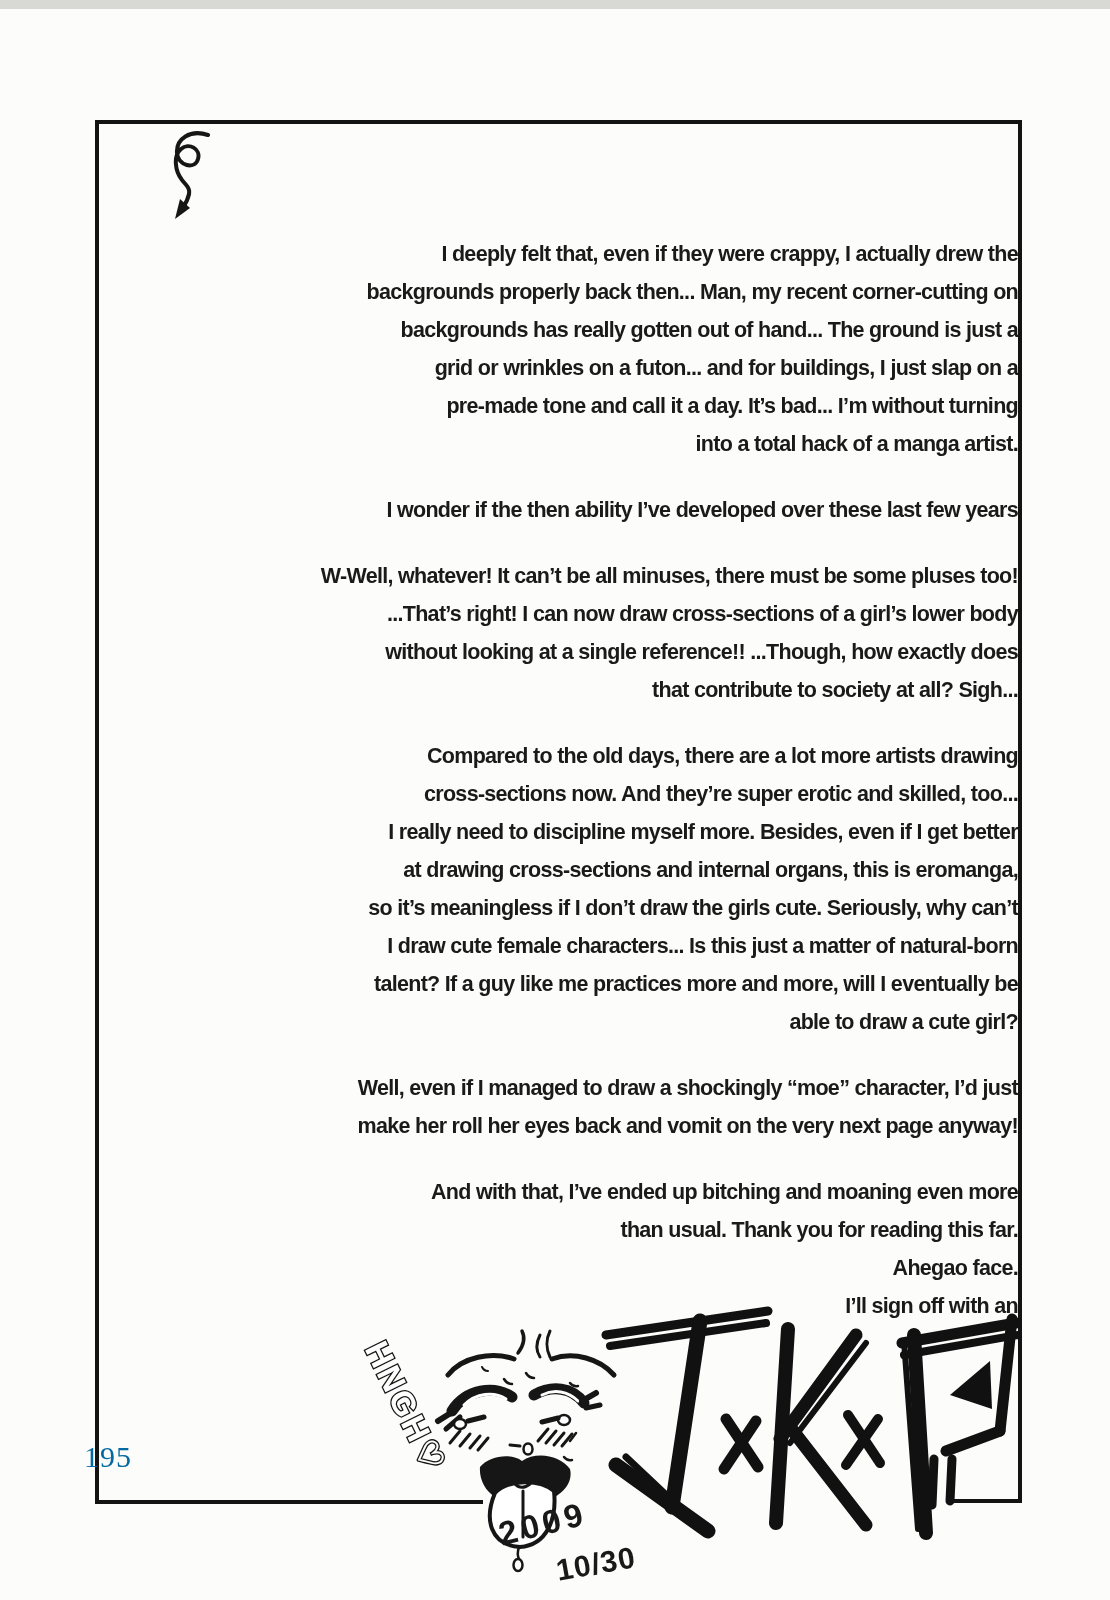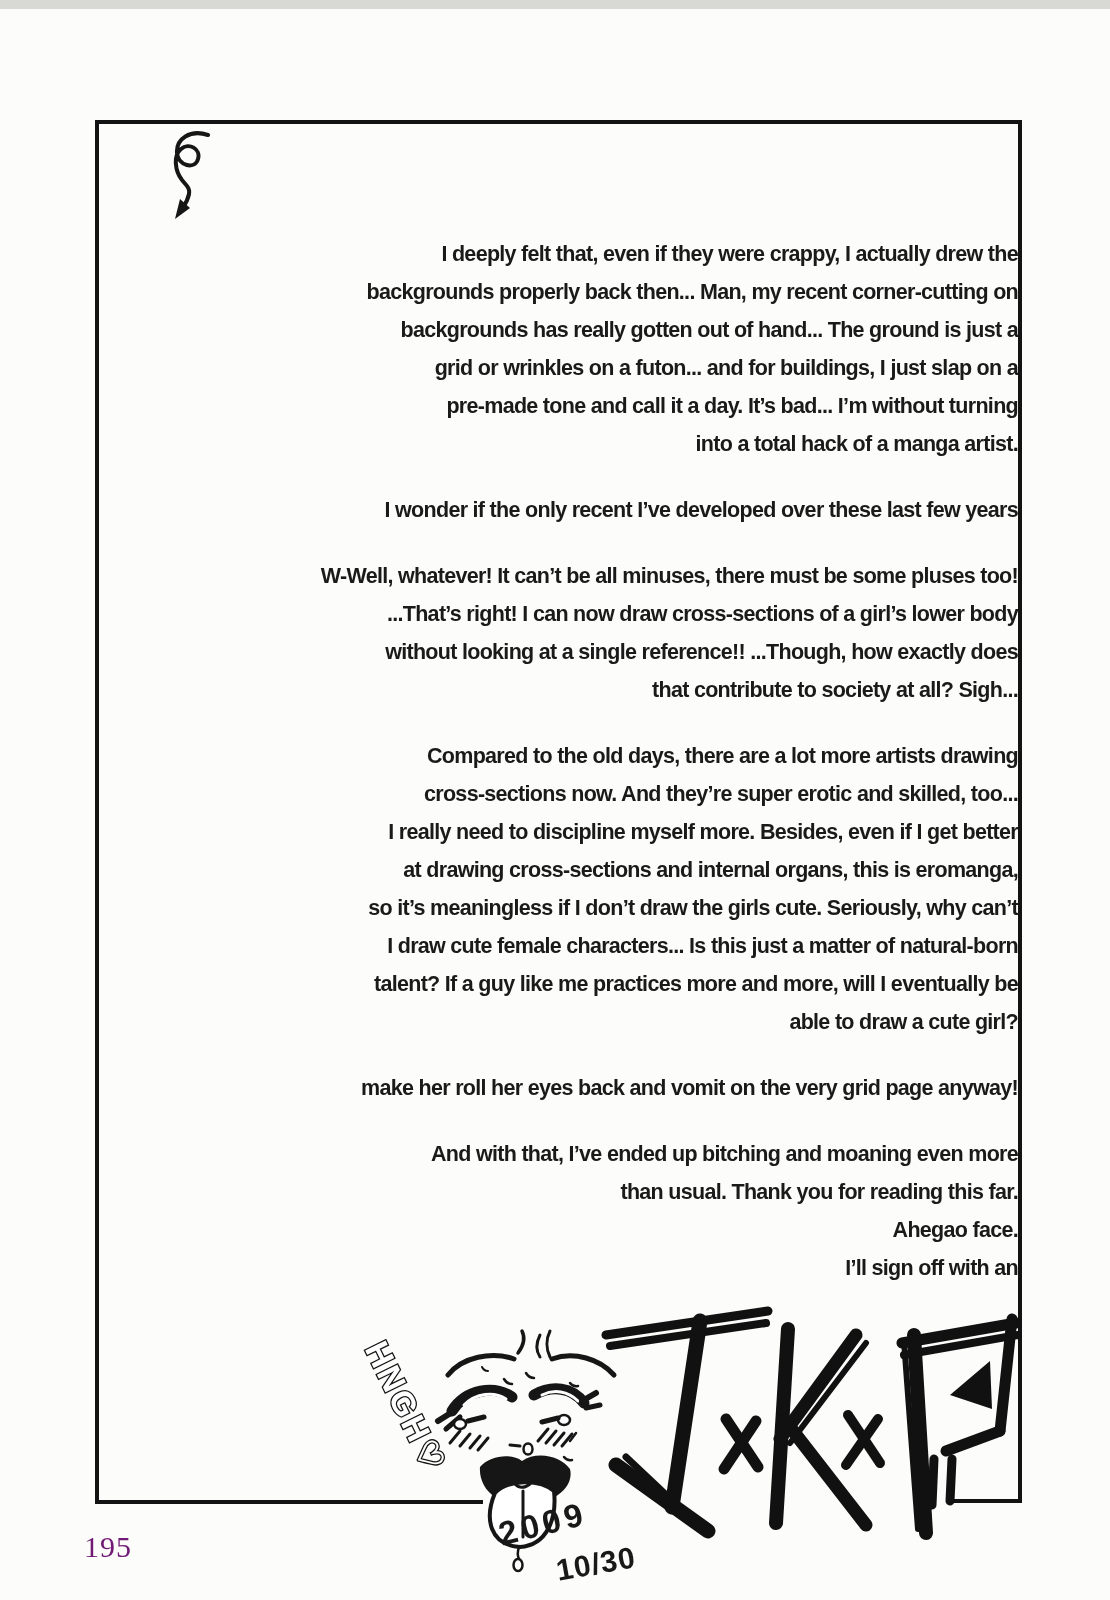--- a/index.html
+++ b/index.html
@@ -38,22 +38,22 @@
     color:#ffffff; -webkit-text-stroke:2.6px #141414; paint-order:stroke fill;
     white-space:nowrap;
   }
   .date-year, .date-day {
     position:absolute; font-weight:bold; color:#191919; white-space:nowrap;
   }
   .date-year { left:498px; top:1496px; font-size:33px; transform:rotate(-14deg); letter-spacing:4px; }
   .date-day  { left:556px; top:1538px; font-size:30px; transform:rotate(-10deg); letter-spacing:1px; }
 
   .page-number {
-    position:absolute; left:84px; top:1521px;
-    font-family:"Liberation Serif", serif; font-size:30px; color:#701a75;
+    position:absolute; left:84px; top:1431px;
+    font-family:"Liberation Serif", serif; font-size:30px; color:#0369a1;
     letter-spacing:1px;
   }
 </style>
 </head>
 <body>
 
 <div class="canvas">
 
   <div class="panel"></div>
   <div class="panel-bottom-seg seg-left"></div>
@@ -70,40 +70,41 @@
   <div class="text-block">
       <div class="para">
         <div class="line">I deeply felt that, even if they were crappy, I actually drew the</div>
         <div class="line">backgrounds properly back then... Man, my recent corner-cutting on</div>
         <div class="line">backgrounds has really gotten out of hand... The ground is just a</div>
         <div class="line">grid or wrinkles on a futon... and for buildings, I just slap on a</div>
         <div class="line">pre-made tone and call it a day. It’s bad... I’m without turning</div>
         <div class="line">into a total hack of a manga artist.</div>
       </div>
       <div class="para">
-        <div class="line">I wonder if the only recent I’ve developed over these last few years</div>
+        <div class="line">I wonder if the then ability I’ve developed over these last few years</div>
       </div>
       <div class="para">
         <div class="line">W-Well, whatever! It can’t be all minuses, there must be some pluses too!</div>
         <div class="line">...That’s right! I can now draw cross-sections of a girl’s lower body</div>
         <div class="line">without looking at a single reference!! ...Though, how exactly does</div>
         <div class="line">that contribute to society at all? Sigh...</div>
       </div>
       <div class="para">
         <div class="line">Compared to the old days, there are a lot more artists drawing</div>
         <div class="line">cross-sections now. And they’re super erotic and skilled, too...</div>
         <div class="line">I really need to discipline myself more. Besides, even if I get better</div>
         <div class="line">at drawing cross-sections and internal organs, this is eromanga,</div>
         <div class="line">so it’s meaningless if I don’t draw the girls cute. Seriously, why can’t</div>
         <div class="line">I draw cute female characters... Is this just a matter of natural-born</div>
         <div class="line">talent? If a guy like me practices more and more, will I eventually be</div>
         <div class="line">able to draw a cute girl?</div>
       </div>
       <div class="para">
-        <div class="line">make her roll her eyes back and vomit on the very grid page anyway!</div>
+        <div class="line">Well, even if I managed to draw a shockingly “moe” character, I’d just</div>
+        <div class="line">make her roll her eyes back and vomit on the very next page anyway!</div>
       </div>
       <div class="para">
         <div class="line">And with that, I’ve ended up bitching and moaning even more</div>
         <div class="line">than usual. Thank you for reading this far.</div>
         <div class="line">Ahegao face.</div>
         <div class="line">I’ll sign off with an</div>
       </div>
     </div>
 
   <div class="hngh">HNGH♡</div>

